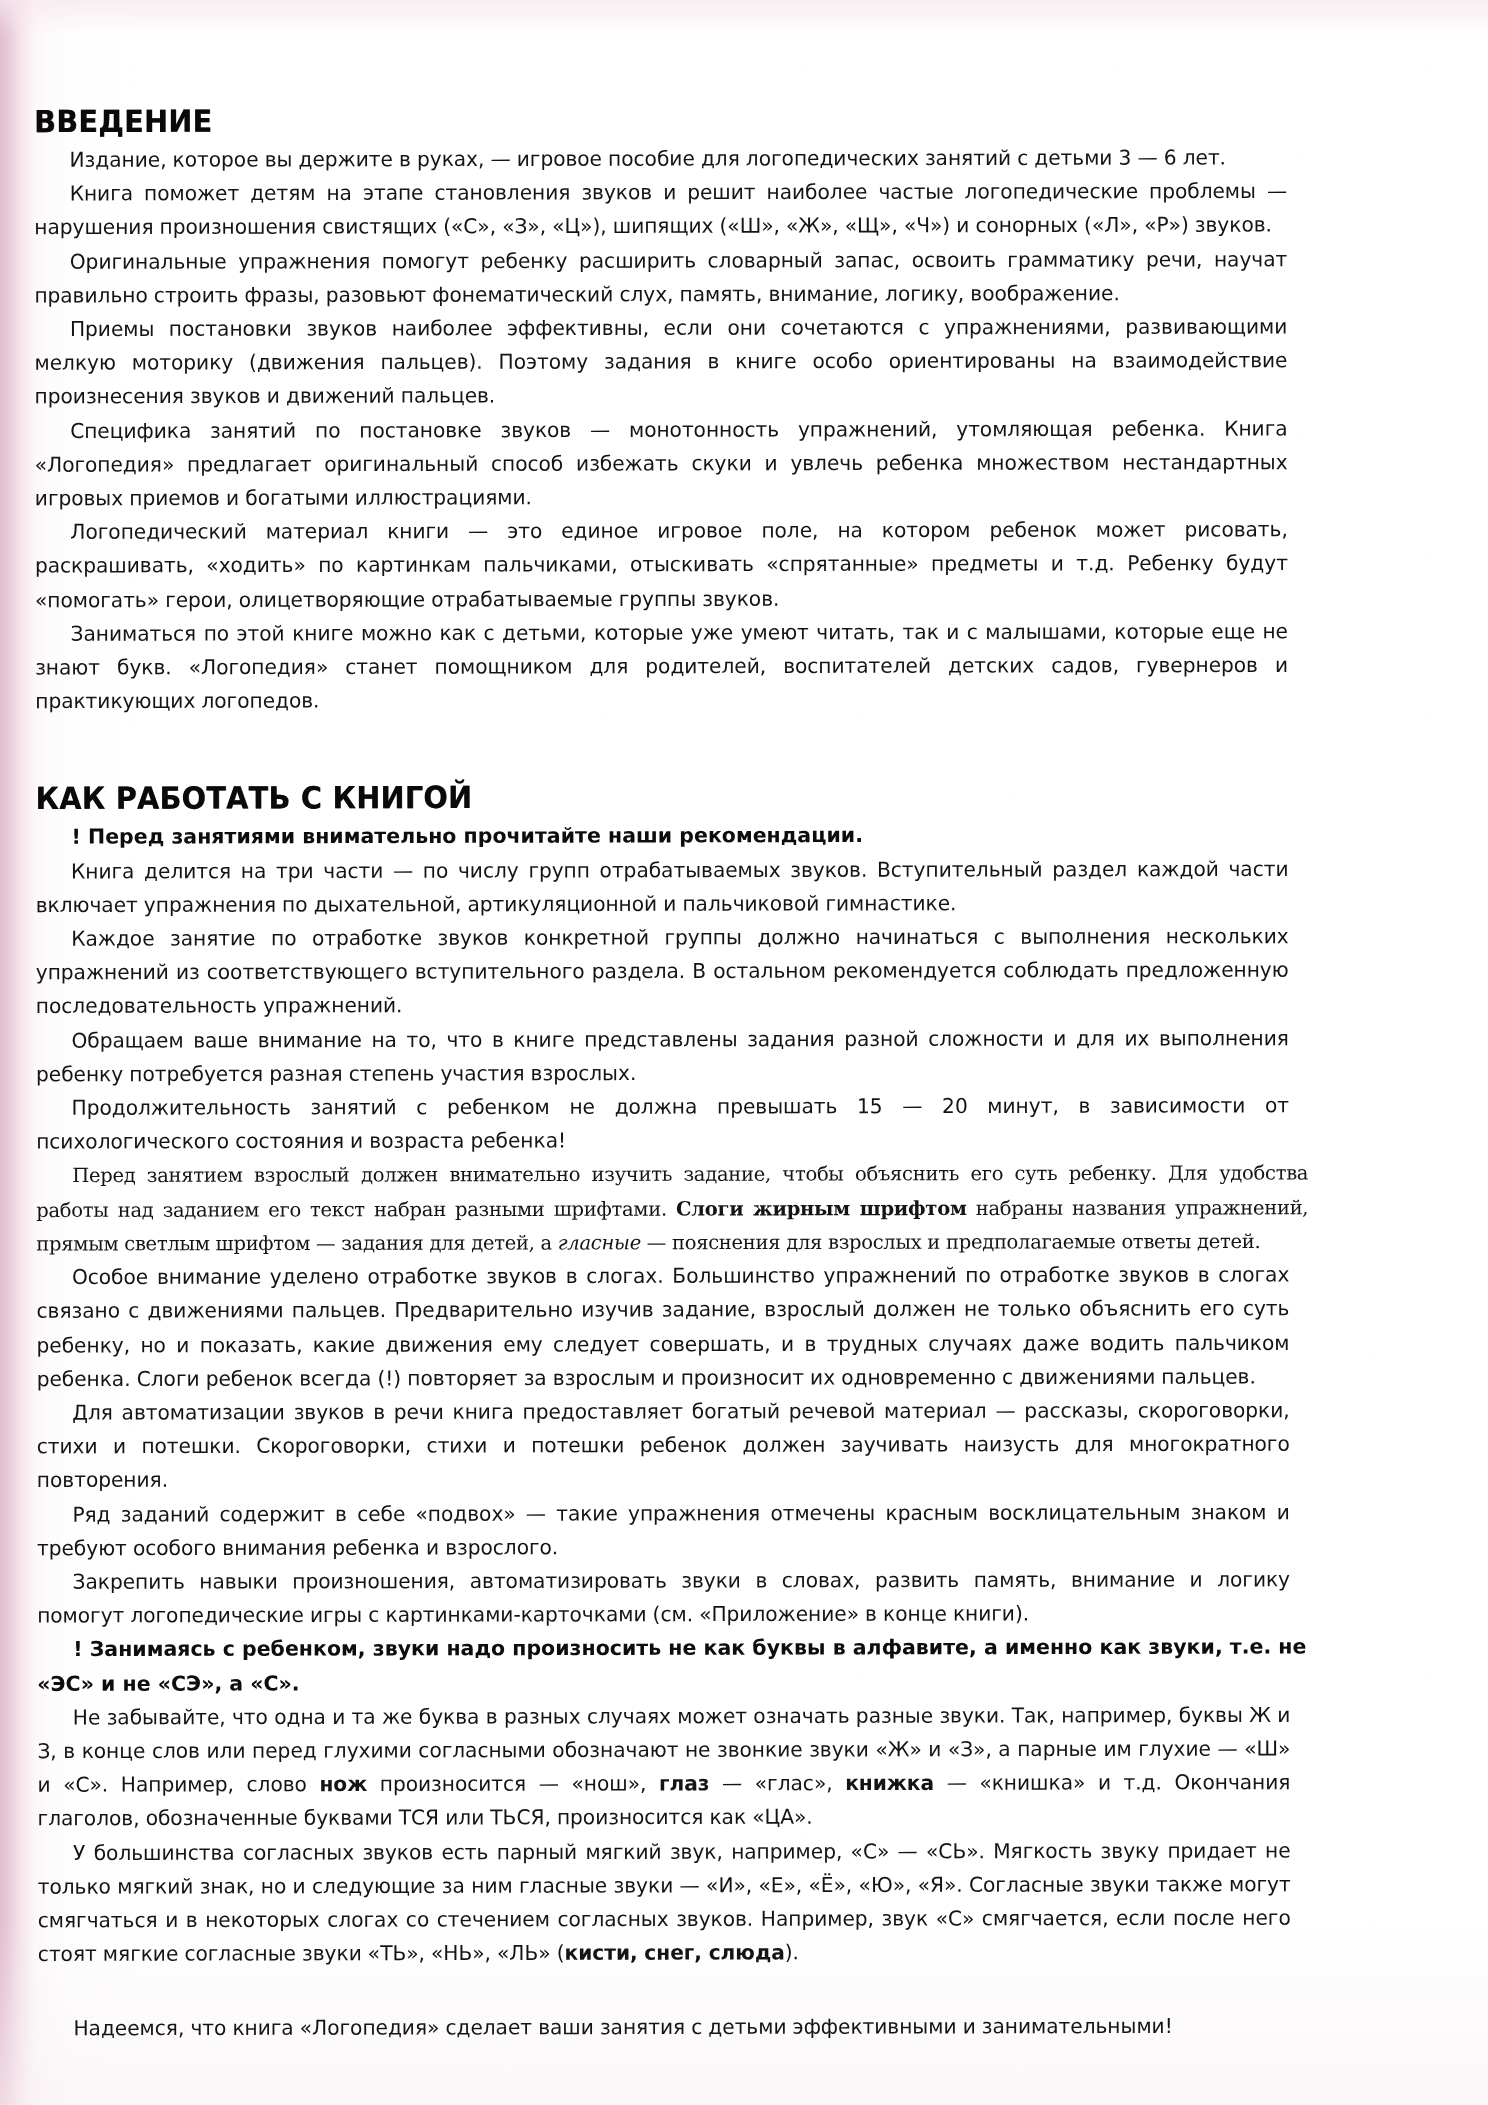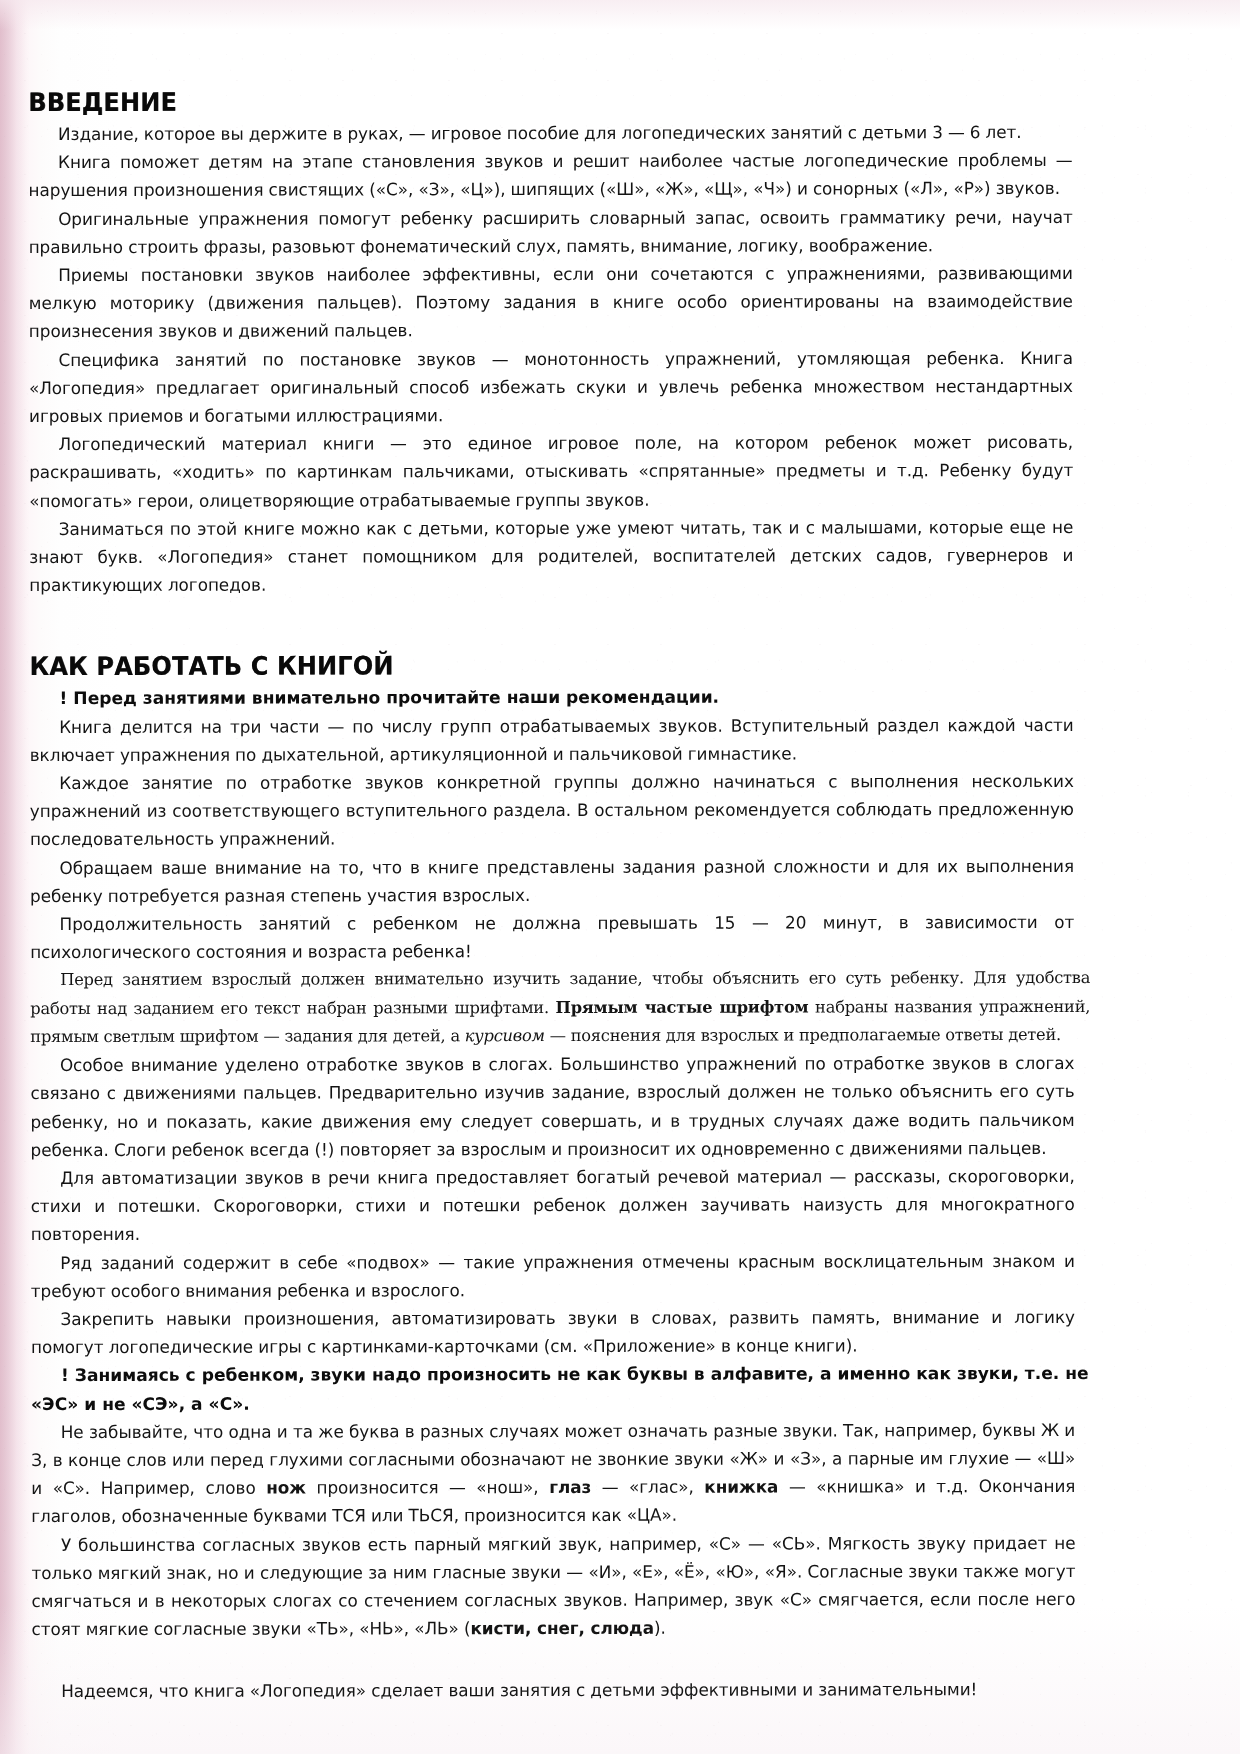--- a/index.html
+++ b/index.html
@@ -150,21 +150,21 @@
 
   <h1 class="section-heading">КАК РАБОТАТЬ С КНИГОЙ</h1>
 
   <p class="bold-note">! Перед занятиями внимательно прочитайте наши рекомендации.</p>
 
   <p class="body">Книга делится на три части — по числу групп отрабатываемых звуков. Вступительный раздел каждой части включает упражнения по дыхательной, артикуляционной и пальчиковой гимнастике.</p>
   <p class="body">Каждое занятие по отработке звуков конкретной группы должно начинаться с выполнения нескольких упражнений из соответствующего вступительного раздела. В остальном рекомендуется соблюдать предложенную последовательность упражнений.</p>
   <p class="body">Обращаем ваше внимание на то, что в книге представлены задания разной сложности и для их выполнения ребенку потребуется разная степень участия взрослых.</p>
   <p class="body">Продолжительность занятий с ребенком не должна превышать 15 — 20 минут, в зависимости от психологического состояния и возраста ребенка!</p>
 
-  <p class="serif"><span>Перед занятием взрослый должен внимательно изучить задание, чтобы объяснить его суть ребенку. Для удобства работы над заданием его текст набран разными шрифтами. </span><b>Прямым частые шрифтом</b><span> набраны названия упражнений, прямым светлым шрифтом — задания для детей, а </span><i>курсивом</i><span> — пояснения для взрослых и предполагаемые ответы детей.</span></p>
+  <p class="serif"><span>Перед занятием взрослый должен внимательно изучить задание, чтобы объяснить его суть ребенку. Для удобства работы над заданием его текст набран разными шрифтами. </span><b>Слоги жирным шрифтом</b><span> набраны названия упражнений, прямым светлым шрифтом — задания для детей, а </span><i>гласные</i><span> — пояснения для взрослых и предполагаемые ответы детей.</span></p>
 
   <p class="body">Особое внимание уделено отработке звуков в слогах. Большинство упражнений по отработке звуков в слогах связано с движениями пальцев. Предварительно изучив задание, взрослый должен не только объяснить его суть ребенку, но и показать, какие движения ему следует совершать, и в трудных случаях даже водить пальчиком ребенка. Слоги ребенок всегда (!) повторяет за взрослым и произносит их одновременно с движениями пальцев.</p>
   <p class="body">Для автоматизации звуков в речи книга предоставляет богатый речевой материал — рассказы, скороговорки, стихи и потешки. Скороговорки, стихи и потешки ребенок должен заучивать наизусть для многократного повторения.</p>
   <p class="body">Ряд заданий содержит в себе «подвох» — такие упражнения отмечены красным восклицательным знаком и требуют особого внимания ребенка и взрослого.</p>
   <p class="body">Закрепить навыки произношения, автоматизировать звуки в словах, развить память, внимание и логику помогут логопедические игры с картинками-карточками (см. «Приложение» в конце книги).</p>
 
   <p class="bold-note">! Занимаясь с ребенком, звуки надо произносить не как буквы в алфавите, а именно как звуки, т.е. не «ЭС» и не «СЭ», а «С».</p>
 
   <p class="body"><span>Не забывайте, что одна и та же буква в разных случаях может означать разные звуки. Так, например, буквы Ж и З, в конце слов или перед глухими согласными обозначают не звонкие звуки «Ж» и «З», а парные им глухие — «Ш» и «С». Например, слово </span><b class="inline-bold">нож</b><span> произносится — «нош», </span><b class="inline-bold">глаз</b><span> — «глас», </span><b class="inline-bold">книжка</b><span> — «книшка» и т.д. Окончания глаголов, обозначенные буквами ТСЯ или ТЬСЯ, произносится как «ЦА».</span></p>
 

